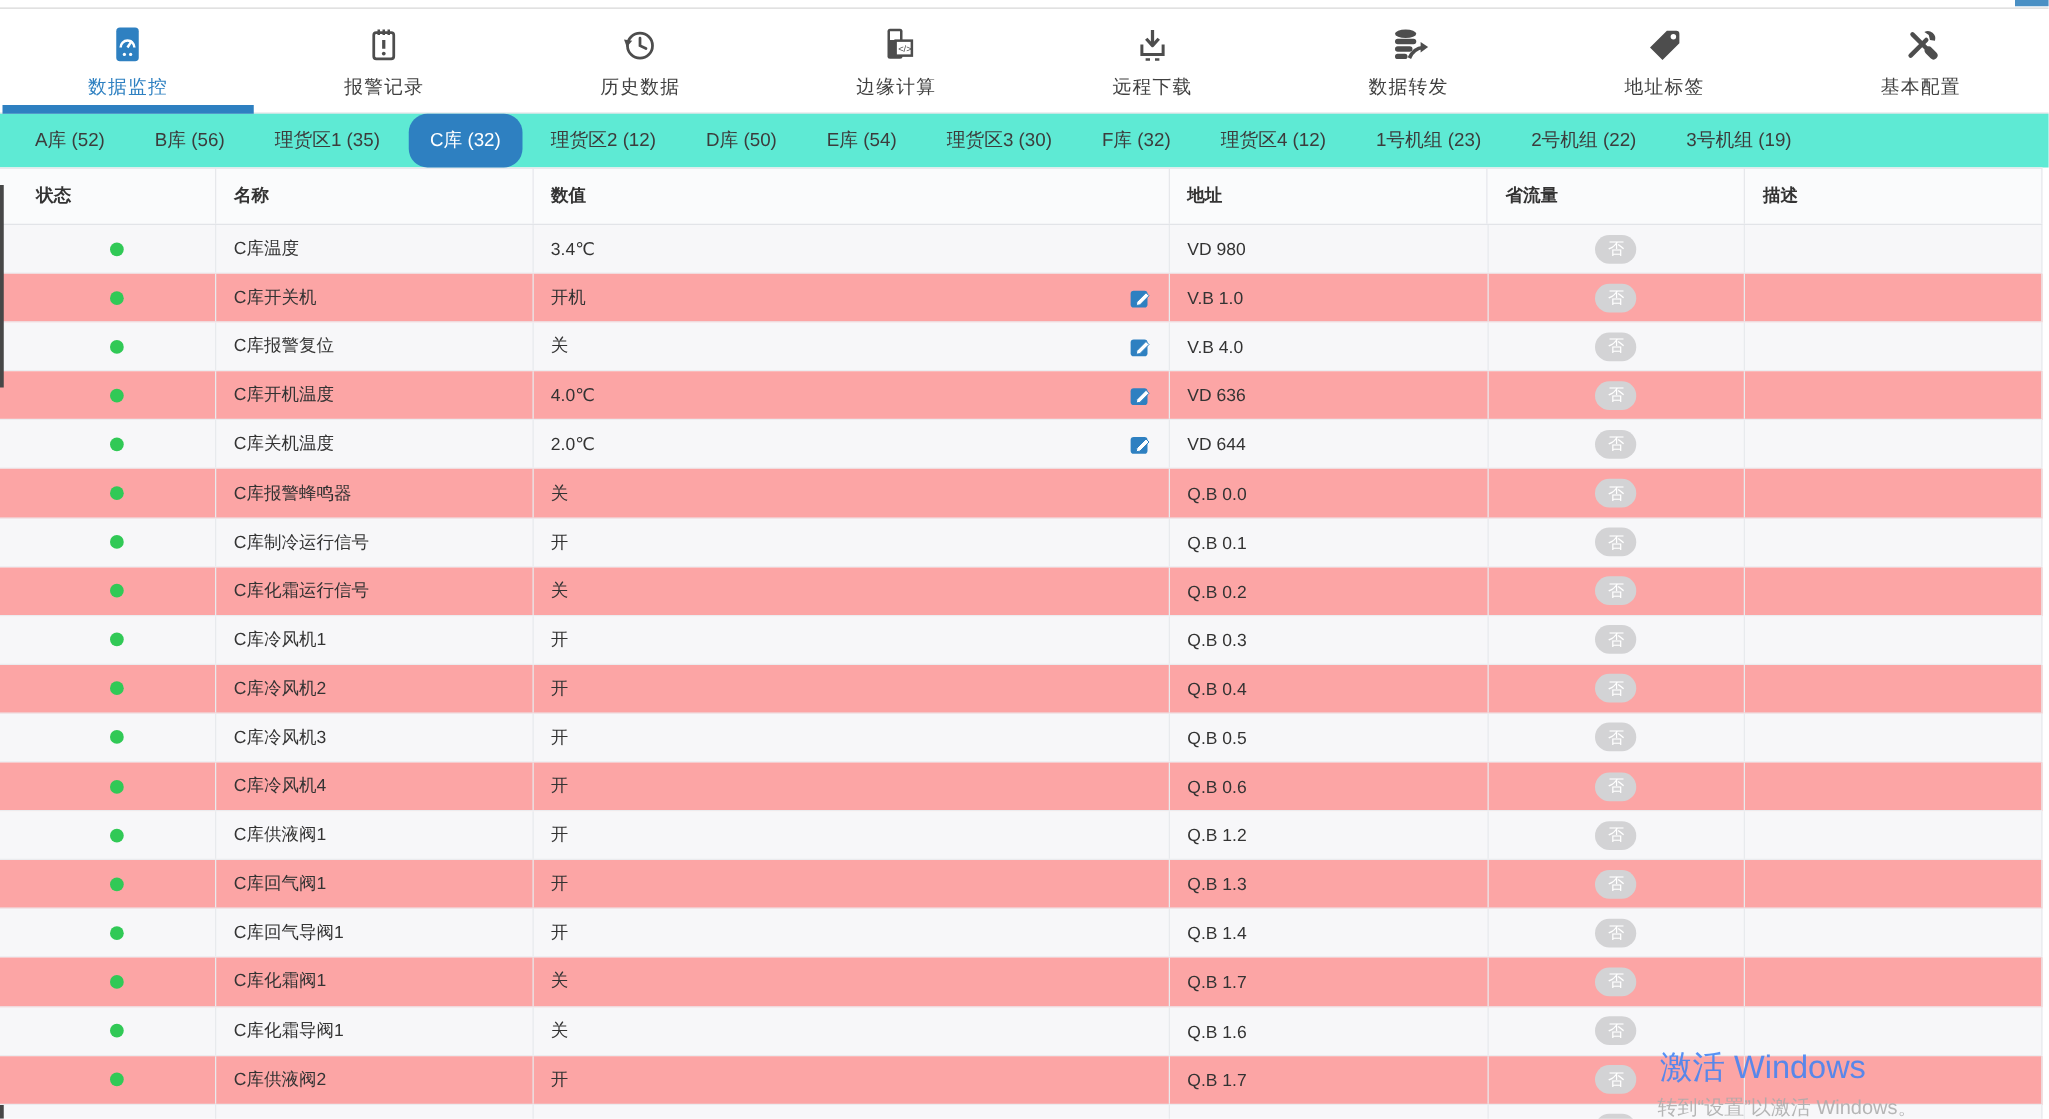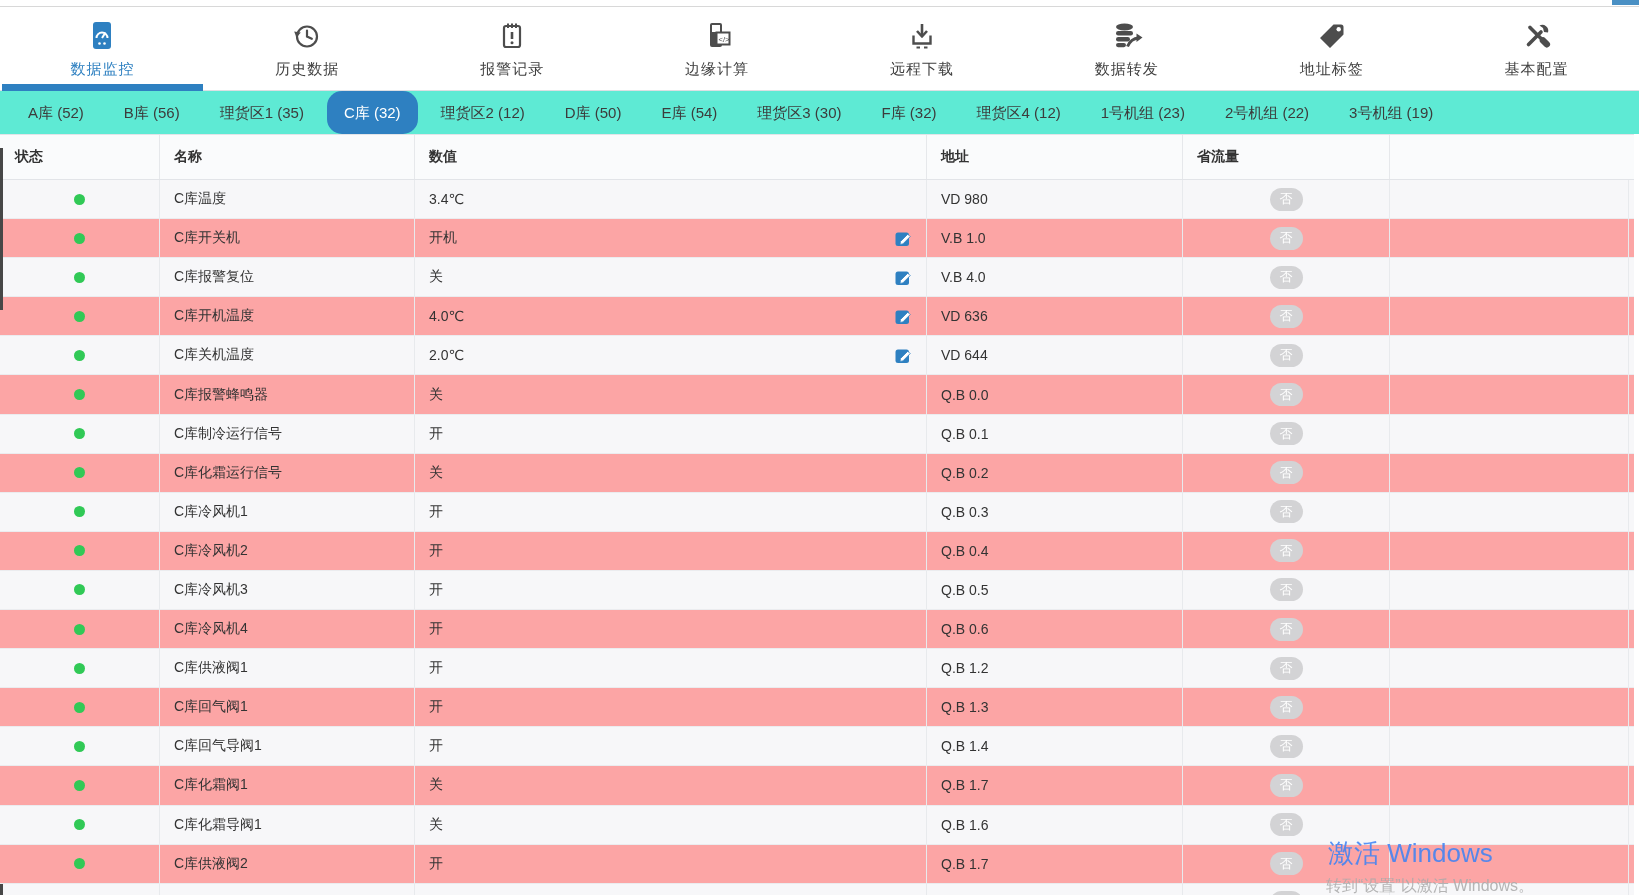--- a/index.html
+++ b/index.html
@@ -29,21 +29,21 @@
   .tab.active{background:#2e80c1;color:#fff;border-radius:15px;}
 
   
   .table{width:1634px;}
   .thead{display:flex;height:44px;align-items:center;background:#fafbfc;
     border-top:1px solid #e2e4e8;border-bottom:1px solid #e2e4e8;font-weight:bold;font-size:14px;}
   .th{height:100%;display:flex;align-items:center;box-sizing:border-box;border-right:1px solid #e6e8eb;padding-left:14px;}
   .tr{display:flex;height:38.1px;align-items:center;border-bottom:1px solid #ebecef;font-size:14px;background:#fca5a5;}
   .tr.striped{background:#f7f7f9;}
   .td{height:100%;display:flex;align-items:center;box-sizing:border-box;border-right:1px solid #e8eaed;padding-left:14px;}
-  .c0{width:160px;padding-left:15px;}
+  .c0{width:160px;padding-left:15px;margin-left:14px;}
   .c1{width:255px;}
   .c2{width:512px;}
   .c3{width:256px;}
   .c4{width:207px;}
   .c5{width:239px;}
   .td.c0{justify-content:center;padding-left:0;}
   .td.c2{justify-content:space-between;padding-right:14px;}
   .td.c4{justify-content:center;padding-left:0;}
   .dot{width:11px;height:11px;border-radius:50%;background:#31c956;display:block;}
   .badge{min-width:33px;height:23px;border-radius:12px;background:#d3d3d5;color:#fff;
@@ -77,39 +77,39 @@
           <line x1="17" y1="19" x2="20.5" y2="13.5" stroke="#fff" stroke-width="2"></line>
           <circle cx="14.5" cy="24.5" r="1.3" fill="#fff"></circle>
             <circle cx="19.5" cy="24.5" r="1.3" fill="#fff"></circle>
         </svg>
       </span>
       <span class="lbl">数据监控</span>
     </div>
     <div class="nav-item">
       <span class="nico">
         <svg width="34" height="34" viewBox="0 0 34 34">
-          <circle cx="17" cy="17.5" r="10" fill="none" stroke="#4d4d4d" stroke-width="2.2"></circle>
-          <polygon points="4.2,12.5 10.8,13.6 6.4,18.6" fill="#4d4d4d"></polygon>
-          <polyline points="17,11.5 17,17.5 21.8,19.8" fill="none" stroke="#4d4d4d" stroke-width="2.2" stroke-linecap="round"></polyline>
-        </svg>
-      </span>
-      <span class="lbl">历史数据</span>
-    </div>
-    <div class="nav-item">
-      <span class="nico">
-        <svg width="34" height="34" viewBox="0 0 34 34">
           <rect x="9" y="7" width="16" height="21" rx="2" fill="none" stroke="#4d4d4d" stroke-width="2.2"></rect>
           <line x1="13" y1="4.5" x2="13" y2="9" stroke="#4d4d4d" stroke-width="2"></line>
           <line x1="17" y1="4.5" x2="17" y2="9" stroke="#4d4d4d" stroke-width="2"></line>
           <line x1="21" y1="4.5" x2="21" y2="9" stroke="#4d4d4d" stroke-width="2"></line>
           <line x1="17" y1="13" x2="17" y2="20" stroke="#4d4d4d" stroke-width="2.6"></line>
           <circle cx="17" cy="23.8" r="1.5" fill="#4d4d4d"></circle>
         </svg>
       </span>
       <span class="lbl">报警记录</span>
+    </div>
+    <div class="nav-item">
+      <span class="nico">
+        <svg width="34" height="34" viewBox="0 0 34 34">
+          <circle cx="17" cy="17.5" r="10" fill="none" stroke="#4d4d4d" stroke-width="2.2"></circle>
+          <polygon points="4.2,12.5 10.8,13.6 6.4,18.6" fill="#4d4d4d"></polygon>
+          <polyline points="17,11.5 17,17.5 21.8,19.8" fill="none" stroke="#4d4d4d" stroke-width="2.2" stroke-linecap="round"></polyline>
+        </svg>
+      </span>
+      <span class="lbl">历史数据</span>
     </div>
     <div class="nav-item">
       <span class="nico">
         <svg width="34" height="34" viewBox="0 0 34 34">
           <rect x="10" y="4" width="12" height="24" rx="2" fill="#4d4d4d"></rect>
           <rect x="12" y="6" width="8" height="7" fill="#fff"></rect>
           <rect x="16.5" y="13.5" width="13" height="12" fill="#fff" stroke="#4d4d4d" stroke-width="2"></rect>
           <text x="18.5" y="22.5" font-size="7.5" fill="#4d4d4d">&lt;/&gt;</text>
         </svg>
       </span>
@@ -178,20 +178,21 @@
       <div class="tab">3号机组 (19)</div>
     </div>
 
   <div class="table">
     <div class="thead">
         <div class="th c0">状态</div>
         <div class="th c1">名称</div>
         <div class="th c2">数值</div>
         <div class="th c3">地址</div>
         <div class="th c4">省流量</div>
+        <div class="th c5">描述</div>
       </div>
     <div class="tbody">
         <div class="tr striped">
           <div class="td c0">
             <span class="dot"></span>
           </div>
           <div class="td c1">C库温度</div>
           <div class="td c2">
             <span>3.4℃</span>
           </div>

